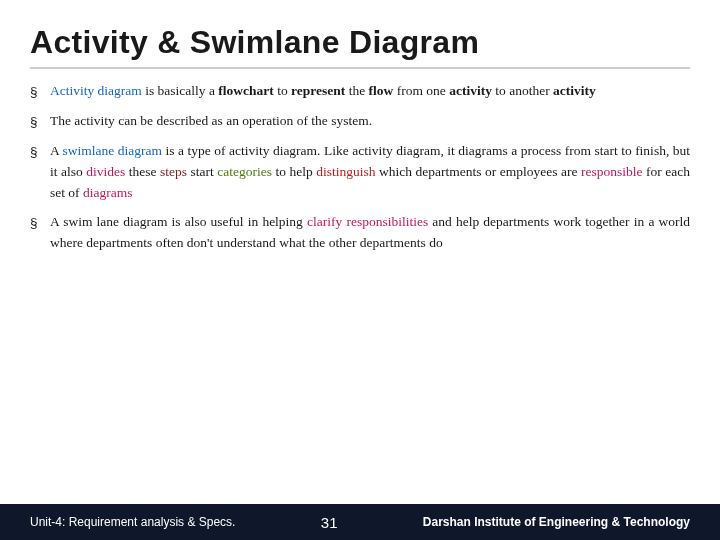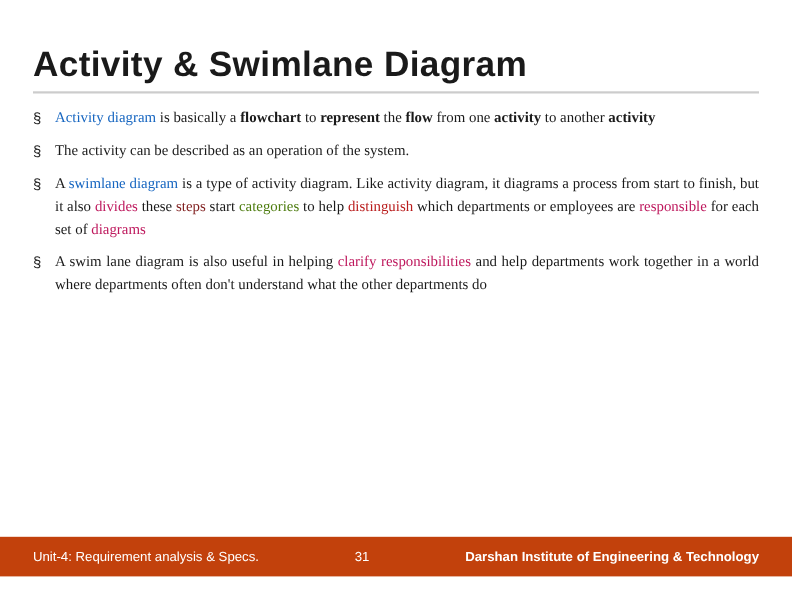--- a/index.html
+++ b/index.html
@@ -14,21 +14,21 @@
       background: #ffffff;
       font-family: Arial, sans-serif;
       overflow: hidden;
     }
 
     .slide-container {
       width: 720px;
       height: 540px;
       display: flex;
       flex-direction: column;
-      padding: 40px 30px 0 30px;
+      padding: 24px 30px 0 30px;
     }
 
     .title-section {
       border-bottom: 2px solid #cccccc;
       padding-bottom: 6px;
       margin-bottom: 12px;
     }
 
     .slide-title {
       font-size: 32px;
@@ -92,37 +92,37 @@
       font-weight: normal;
     }
 
     .highlight-purple {
       color: #b91c1c;
       font-weight: normal;
     }
 
     .footer {
       height: 36px;
-      background: #c2410c;
-      margin: 16px -30px;
+      background: #0f172a;
+      margin: 0 -30px;
       display: flex;
       align-items: center;
       justify-content: space-between;
       padding: 0 30px;
       margin-top: auto;
     }
 
     .footer-left {
       color: #ffffff;
       font-size: 12px;
     }
 
     .footer-center {
       color: #ffffff;
-      font-size: 12px;
+      font-size: 15px;
     }
 
     .footer-right {
       color: #ffffff;
       font-size: 12px;
       font-weight: bold;
     }
   </style>
 </head>
 <body>

